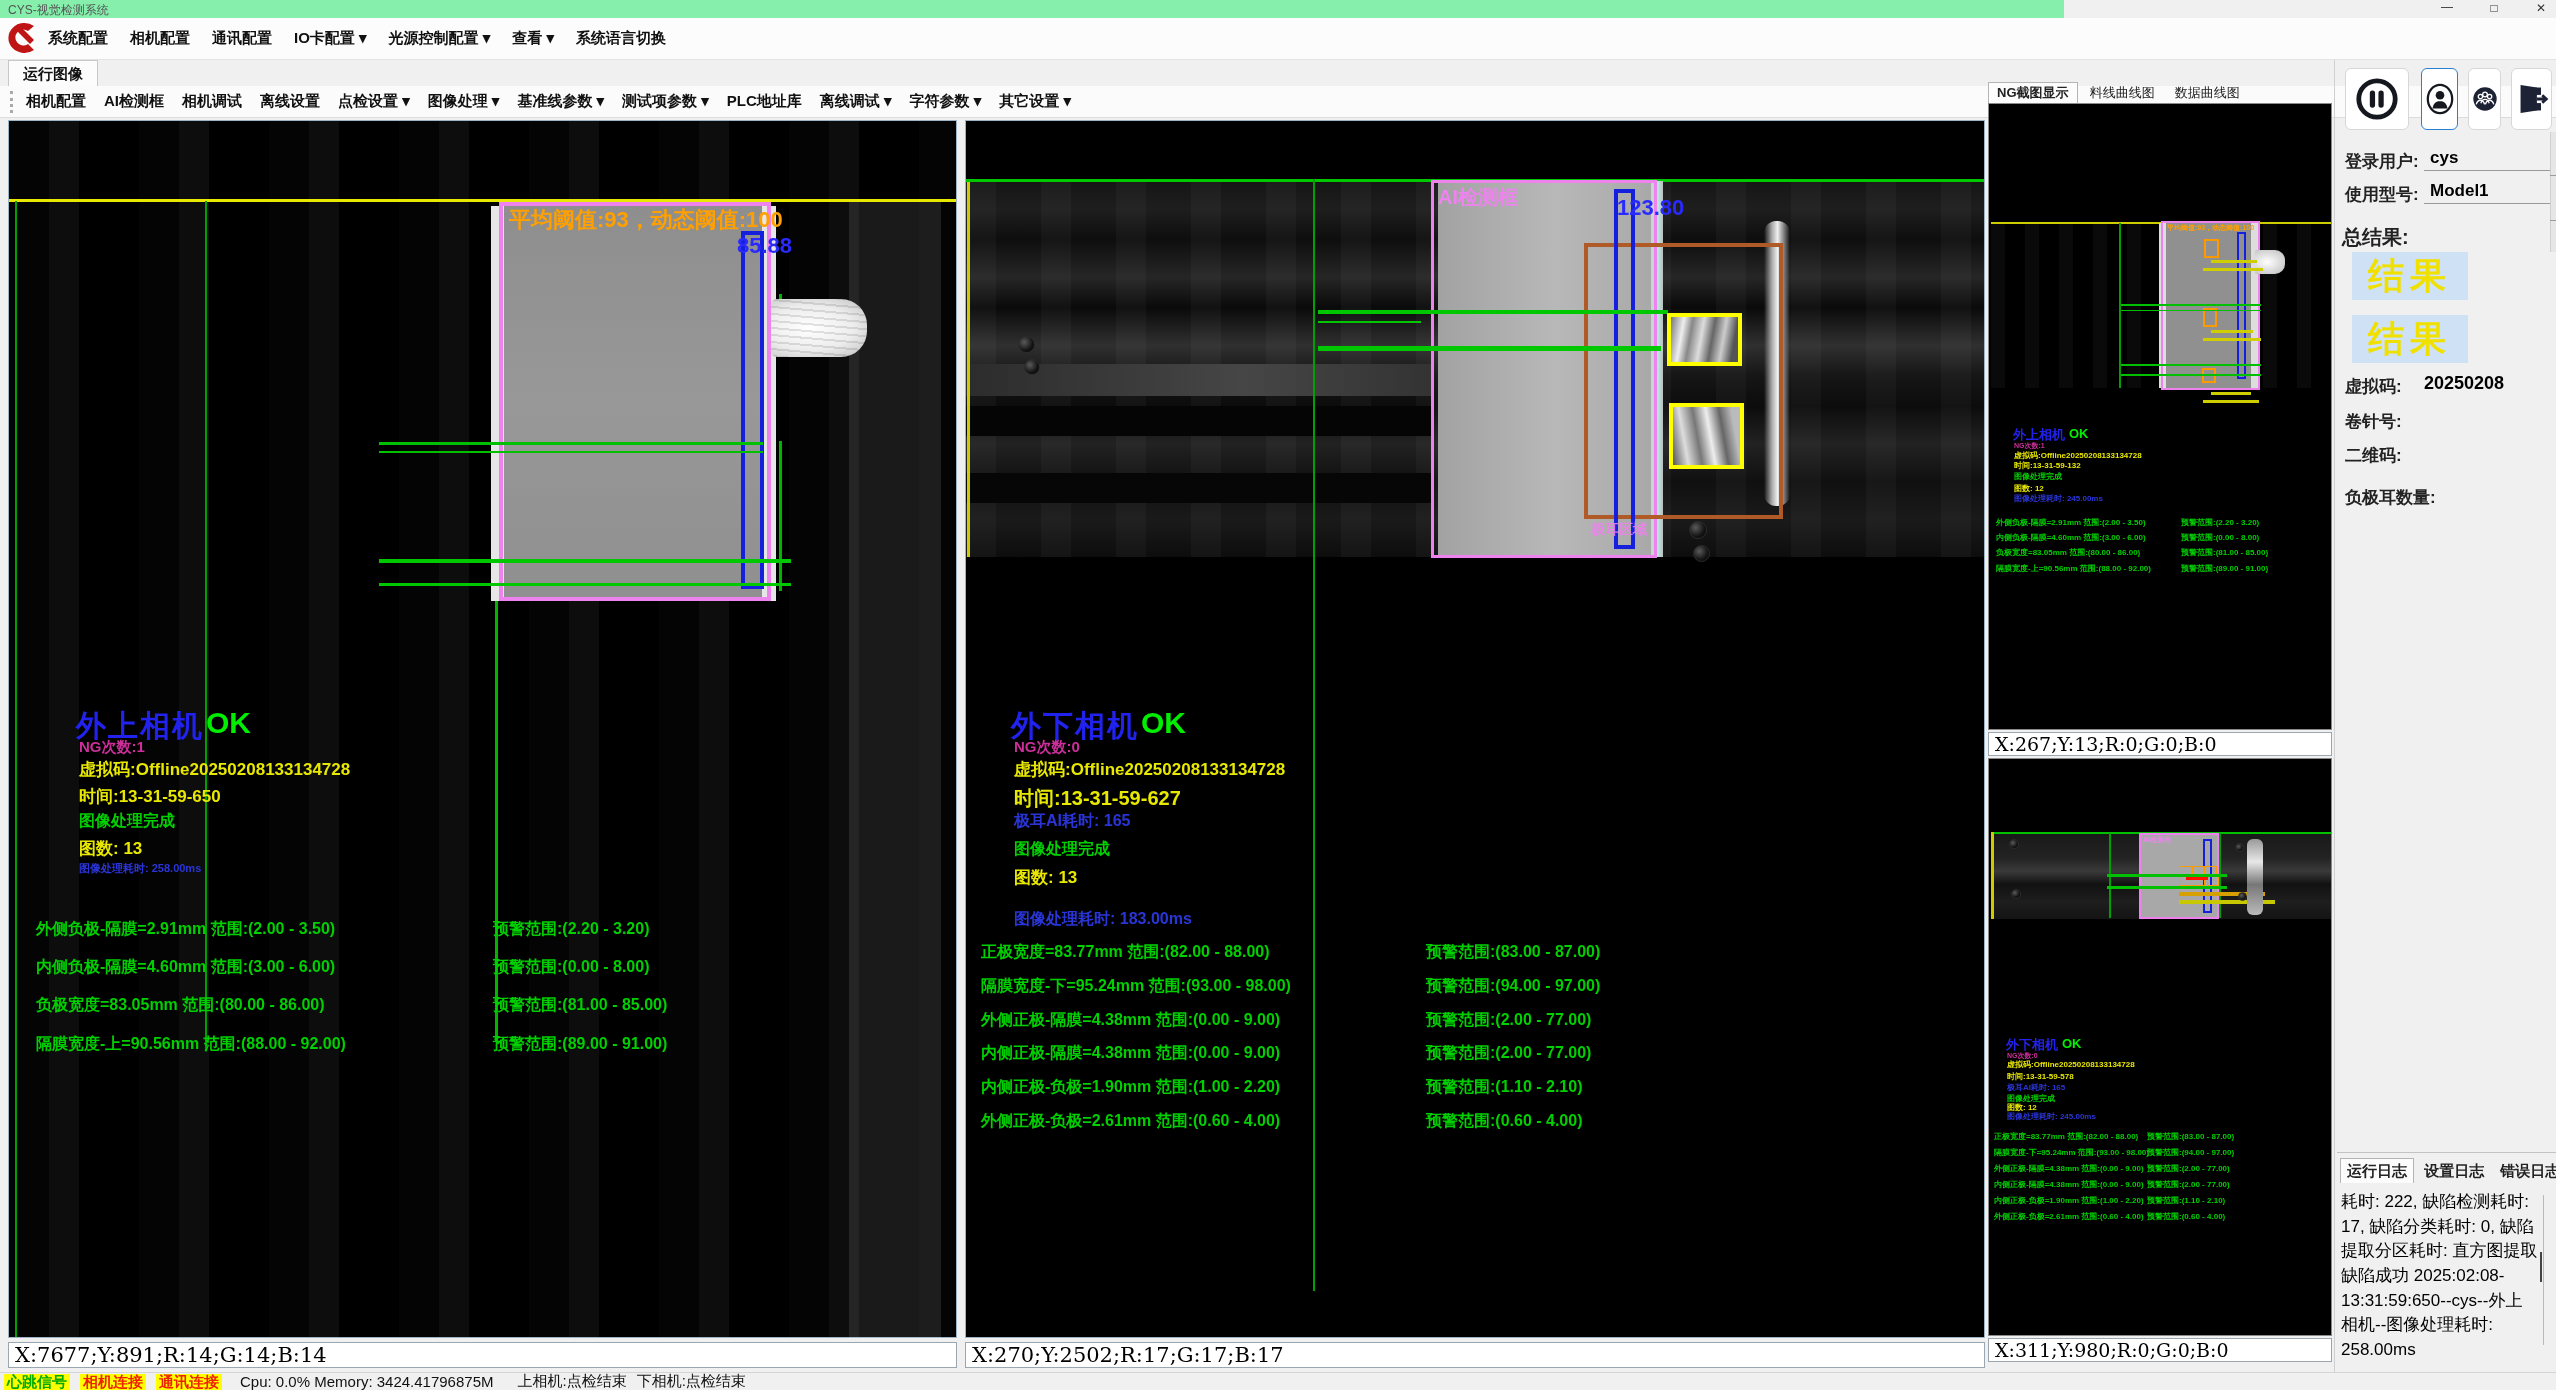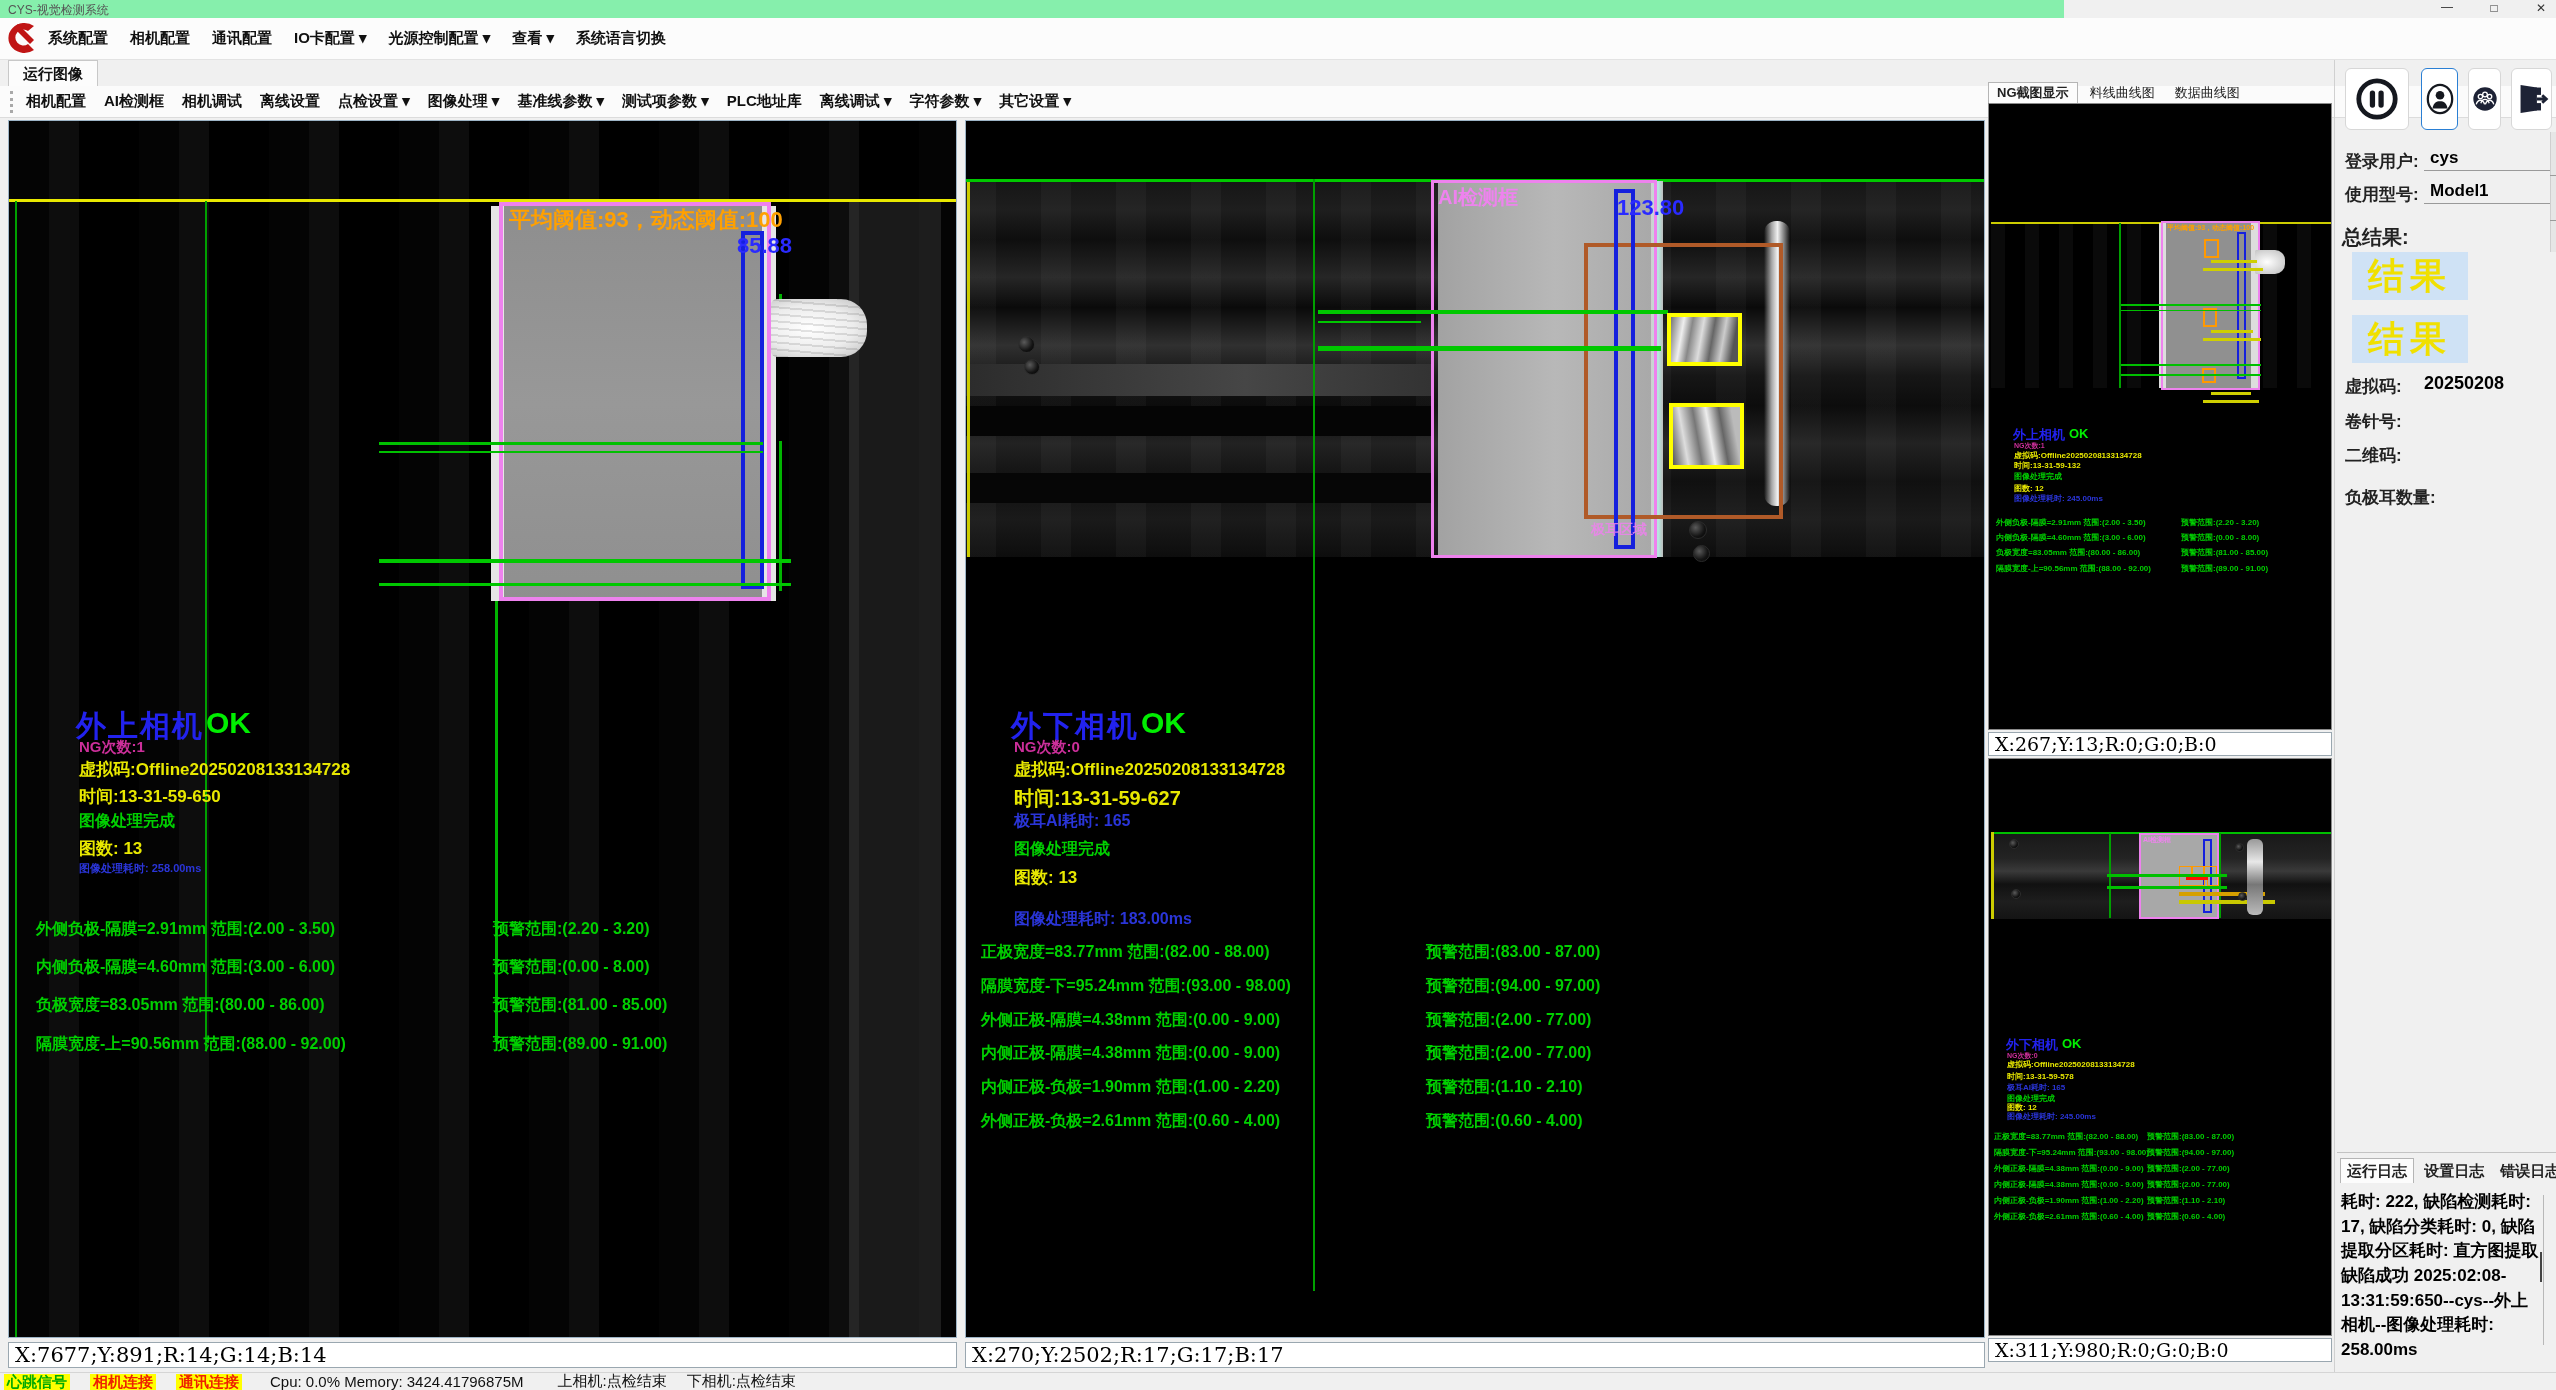--- a/index.html
+++ b/index.html
@@ -32,21 +32,21 @@
   .rlabel{position:absolute;font-size:17px;color:#222;font-weight:bold;white-space:nowrap}
   .rvalue{position:absolute;font-size:17px;color:#000;font-weight:bold;white-space:nowrap}
   .fieldline{position:absolute;height:1px;background:#9a9a9a}
   .resultbox{position:absolute;width:116px;height:48px;background:#cfe2f5;display:flex;align-items:center;justify-content:center;
              font-size:36px;font-weight:bold;color:#f0e000;letter-spacing:6px}
   .iconbtn{position:absolute;top:68px;height:62px;background:#fff;border:1px solid #d7d7d7;border-radius:6px;
            display:flex;align-items:center;justify-content:center;cursor:pointer;box-sizing:border-box}
   .logtab{display:inline-block;height:24px;line-height:24px;padding:0 6px;font-size:15px;font-weight:bold;color:#222;cursor:default}
   .logtab.active{background:#fcfcfc;border:1px solid #b5b5b5;border-bottom:none}
   .statusbar{position:absolute;left:0;top:1372px;width:2556px;height:18px;background:#f0f0f0;border-top:1px solid #d5d5d5;
-             display:flex;align-items:center;gap:20px;padding-left:4px;box-sizing:border-box;font-size:15px;font-weight:bold}
+             display:flex;align-items:center;gap:10px;padding-left:4px;box-sizing:border-box;font-size:15px;font-weight:bold}
   .badge{background:#ffff00;padding:0 3px;height:16px;line-height:16px}
   .bolt{position:absolute;border-radius:50%;background:radial-gradient(circle at 35% 35%,#5a5a5a,#141414 60%,#000 100%);border:1px solid #2c2c2c}
 </style>
 </head>
 <body>
 
 <div class="titlebar">
   <span class="t" style="left:8px;top:2px;font-size:12px;color:#555">CYS-视觉检测系统</span>
   <span class="t" style="left:2432px;top:0;width:30px;text-align:center;font-size:12px;color:#333;cursor:pointer">—</span>
   <span class="t" style="left:2480px;top:1px;width:28px;text-align:center;font-size:12px;color:#333;cursor:pointer">□</span>
@@ -337,21 +337,21 @@
 <div class="t" style="left:2550px;top:132px;width:6px;height:120px;background:#e6e6e6;border-left:1px solid #cfcfcf"></div>
 <div class="t" style="left:2550px;top:175px;width:6px;height:1px;background:#9a9a9a"></div>
 <div class="t" style="left:2550px;top:220px;width:6px;height:1px;background:#9a9a9a"></div>
 
 <div class="t" style="left:2337px;top:1152px;width:219px;height:1px;background:#c3c3c3"></div>
 <div class="t" style="left:2340px;top:1158px;width:214px;height:26px">
   <span class="logtab active">运行日志</span>
   <span class="logtab">设置日志</span>
   <span class="logtab">错误日志</span>
 </div>
-<div class="t" style="left:2341px;top:1190px;width:198px;height:170px;font-size:17px;line-height:1.45;color:#000;font-weight:bold;white-space:normal">耗时: 222, 缺陷检测耗时: 17, 缺陷分类耗时: 0, 缺陷提取分区耗时: 直方图提取缺陷成功 2025:02:08-13:31:59:650--cys--外上相机--图像处理耗时: 258.00ms</div>
+<div class="t" style="left:2341px;top:1190px;width:198px;height:170px;font-size:17px;line-height:1.45;color:#000;font-weight:normal;white-space:normal">耗时: 222, 缺陷检测耗时: 17, 缺陷分类耗时: 0, 缺陷提取分区耗时: 直方图提取缺陷成功 2025:02:08-13:31:59:650--cys--外上相机--图像处理耗时: 258.00ms</div>
 <div class="t" style="left:2543px;top:1195px;width:1px;height:150px;background:#b8b8b8"></div>
 <div class="t" style="left:2540px;top:1252px;width:2px;height:30px;background:#444"></div>
 
 <div class="statusbar">
   <span class="badge" style="color:#00aa00">心跳信号</span>
   <span class="badge" style="color:#ee2200">相机连接</span>
   <span class="badge" style="color:#ee2200">通讯连接</span>
   <span style="margin-left:8px;font-weight:normal">Cpu: 0.0% Memory: 3424.41796875M</span>
   <span style="margin-left:14px;font-weight:normal">上相机:点检结束</span>
   <span style="font-weight:normal">下相机:点检结束</span>

